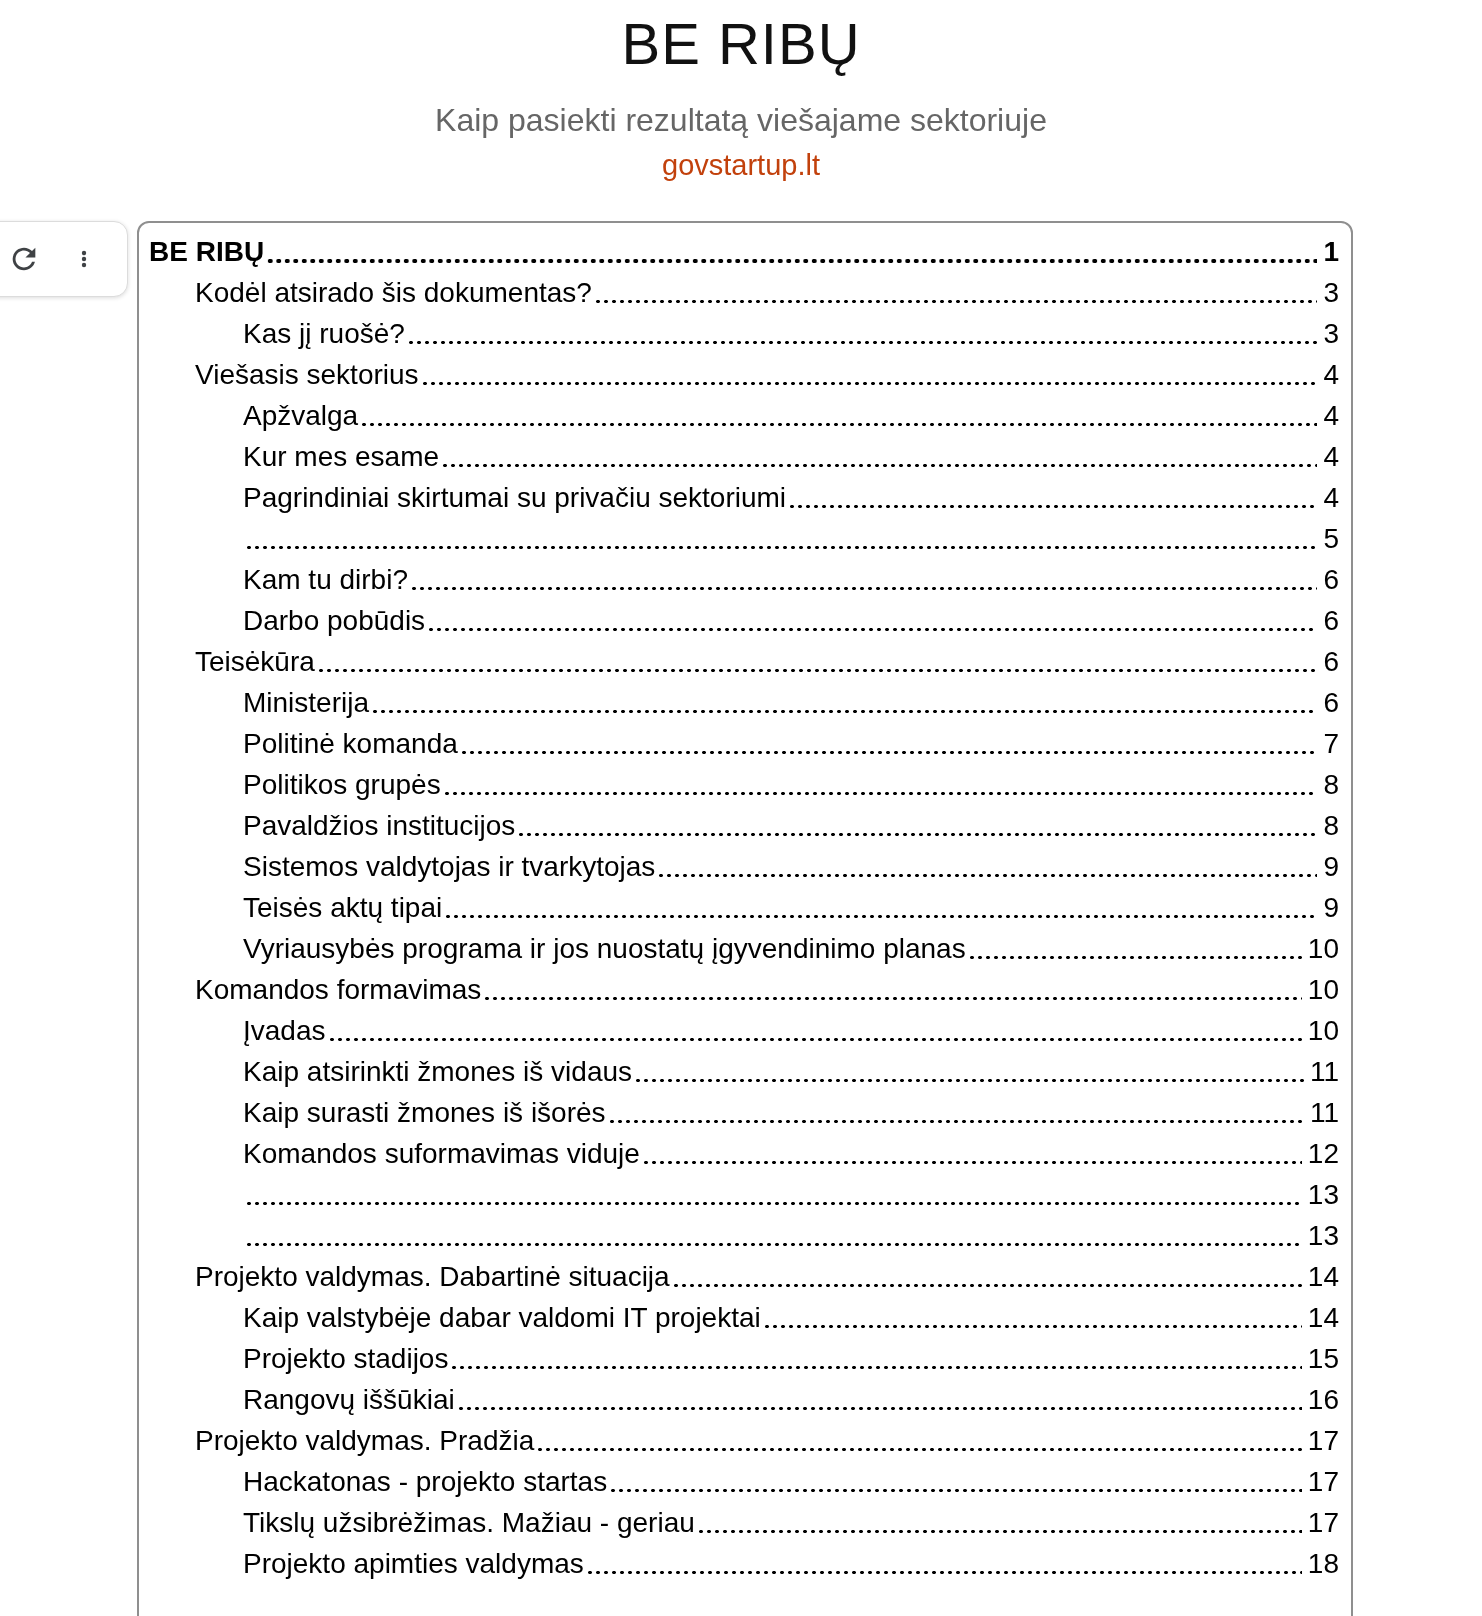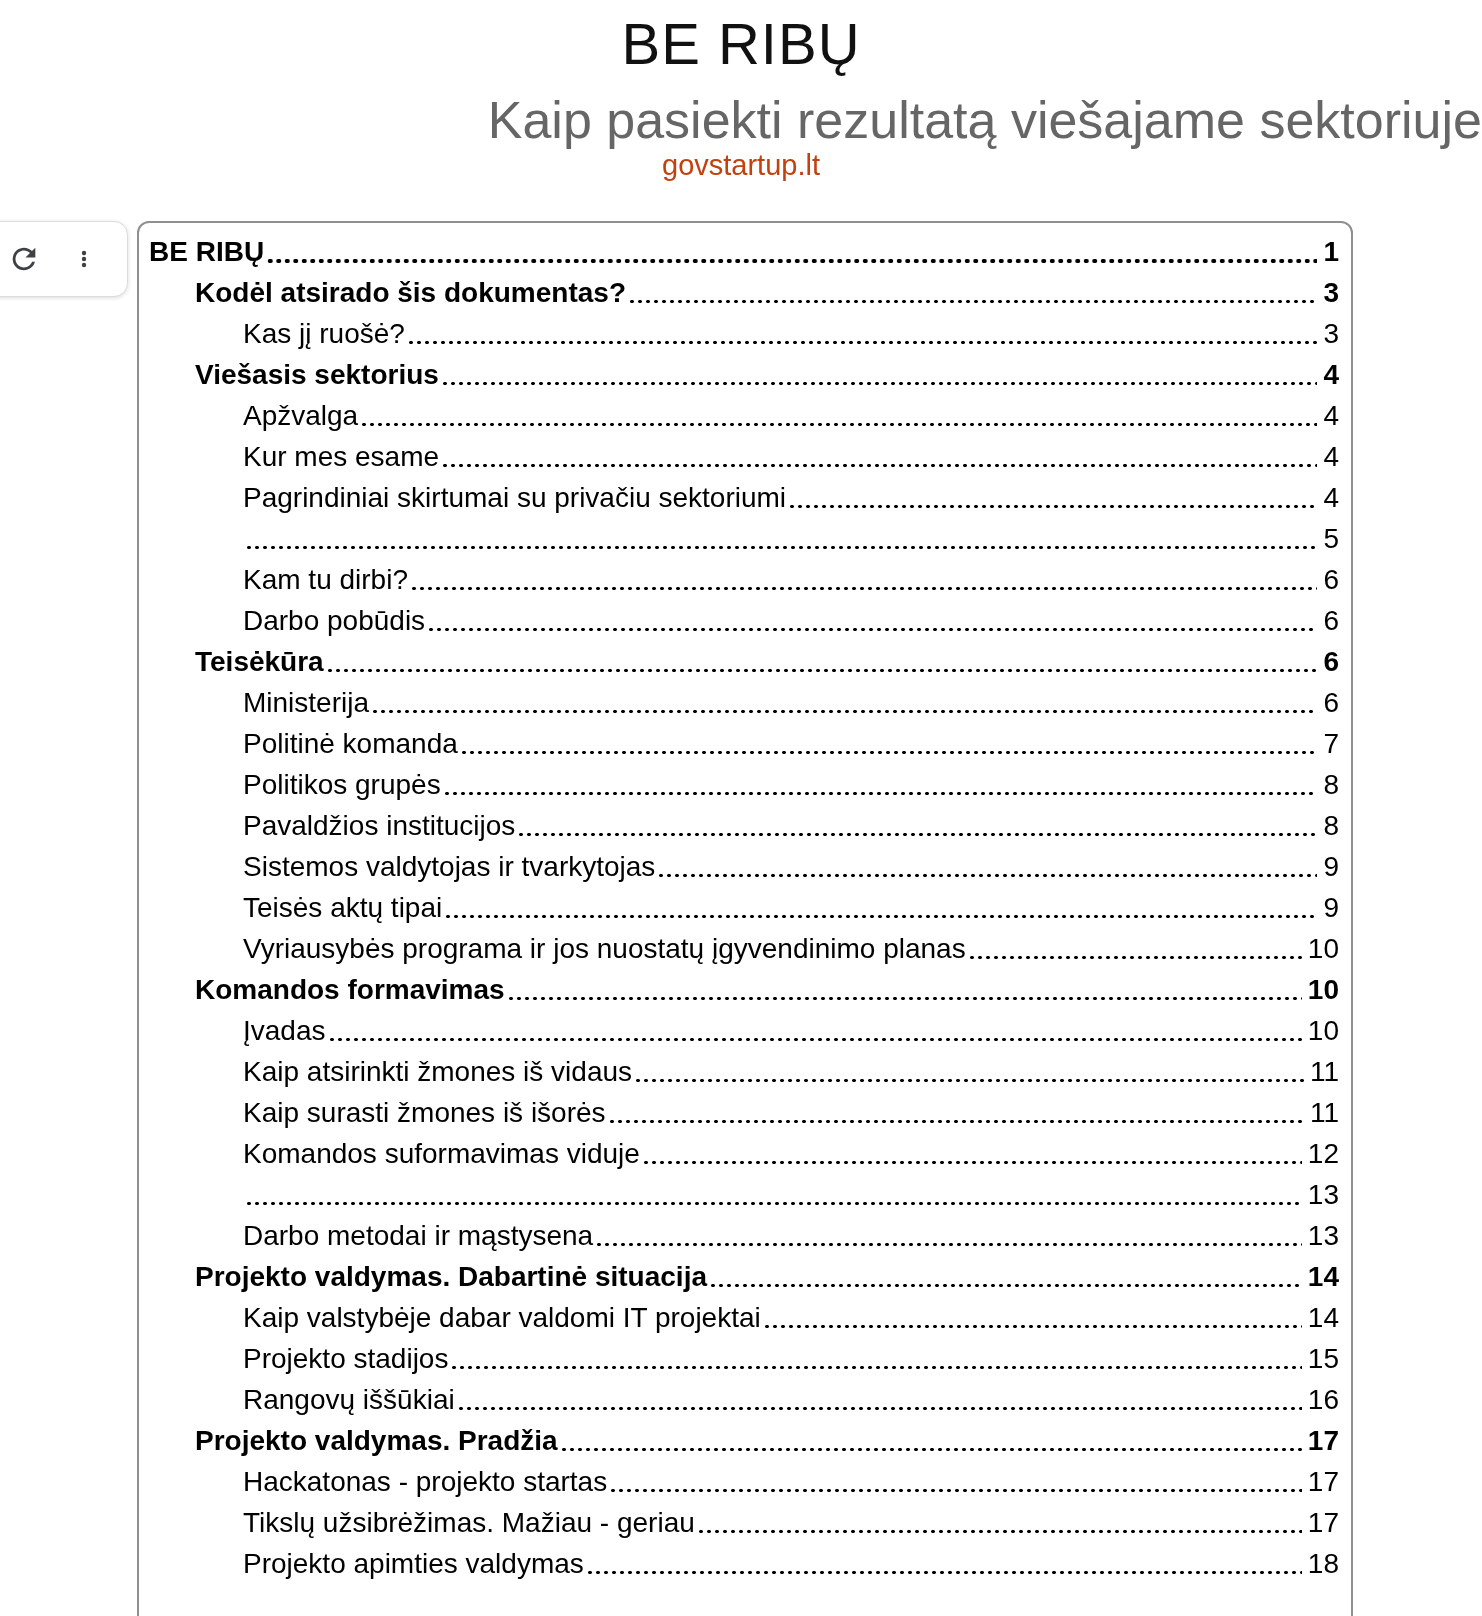--- a/index.html
+++ b/index.html
@@ -14,22 +14,22 @@
 
   
   .page-title {
     position:absolute; top:12px; left:0; width:100%;
     text-align:center;
     font-size:58px; line-height:64px; font-weight:400;
     letter-spacing:1px; color:#111;
   }
   .page-subtitle {
     position:absolute; top:96px; left:0; width:100%;
-    text-align:right;
-    font-size:52px; line-height:48px; font-weight:400;
+    text-align:center;
+    font-size:32px; line-height:48px; font-weight:400;
     color:#666;
   }
   .page-site {
     position:absolute; top:147px; left:0; width:100%;
     text-align:center;
     font-size:29px; line-height:36px;
     color:#c2410c;
   }
 
   
@@ -61,21 +61,21 @@
     overflow:hidden;
   }
   .toc-row {
     display:flex;
     height:41px; line-height:41px;
     font-size:28px;
     white-space:nowrap;
     cursor:pointer;
   }
   .toc-row.bold { font-weight:bold; }
-  .toc-row.lvl1 { padding-left:46px;font-weight:bold; }
+  .toc-row.lvl1 { padding-left:46px; }
   .toc-row.lvl2 { padding-left:94px; }
   .toc-label { flex:0 0 auto; }
   .toc-dots  { flex:1 1 auto; position:relative; margin:0 6px 0 2px; min-width:20px; }
   .toc-dots::after {
     content:"";
     position:absolute; left:0; right:0; bottom:9px; height:5px;
     background-image:radial-gradient(circle, #000 1.7px, transparent 1.9px);
     background-size:8px 5px;
     background-position:0 50%;
     background-repeat:repeat-x;
@@ -227,21 +227,20 @@
       <div class="toc-row lvl2">
         <span class="toc-label">Komandos suformavimas viduje</span>
         <span class="toc-dots"></span>
         <span class="toc-page">12</span>
       </div>
       <div class="toc-row lvl2">
         <span class="toc-dots"></span>
         <span class="toc-page">13</span>
       </div>
       <div class="toc-row lvl2">
-        <span class="toc-label">Darbo metodai ir mąstysena</span>
         <span class="toc-dots"></span>
         <span class="toc-page">13</span>
       </div>
       <div class="toc-row lvl1">
         <span class="toc-label">Projekto valdymas. Dabartinė situacija</span>
         <span class="toc-dots"></span>
         <span class="toc-page">14</span>
       </div>
       <div class="toc-row lvl2">
         <span class="toc-label">Kaip valstybėje dabar valdomi IT projektai</span>

